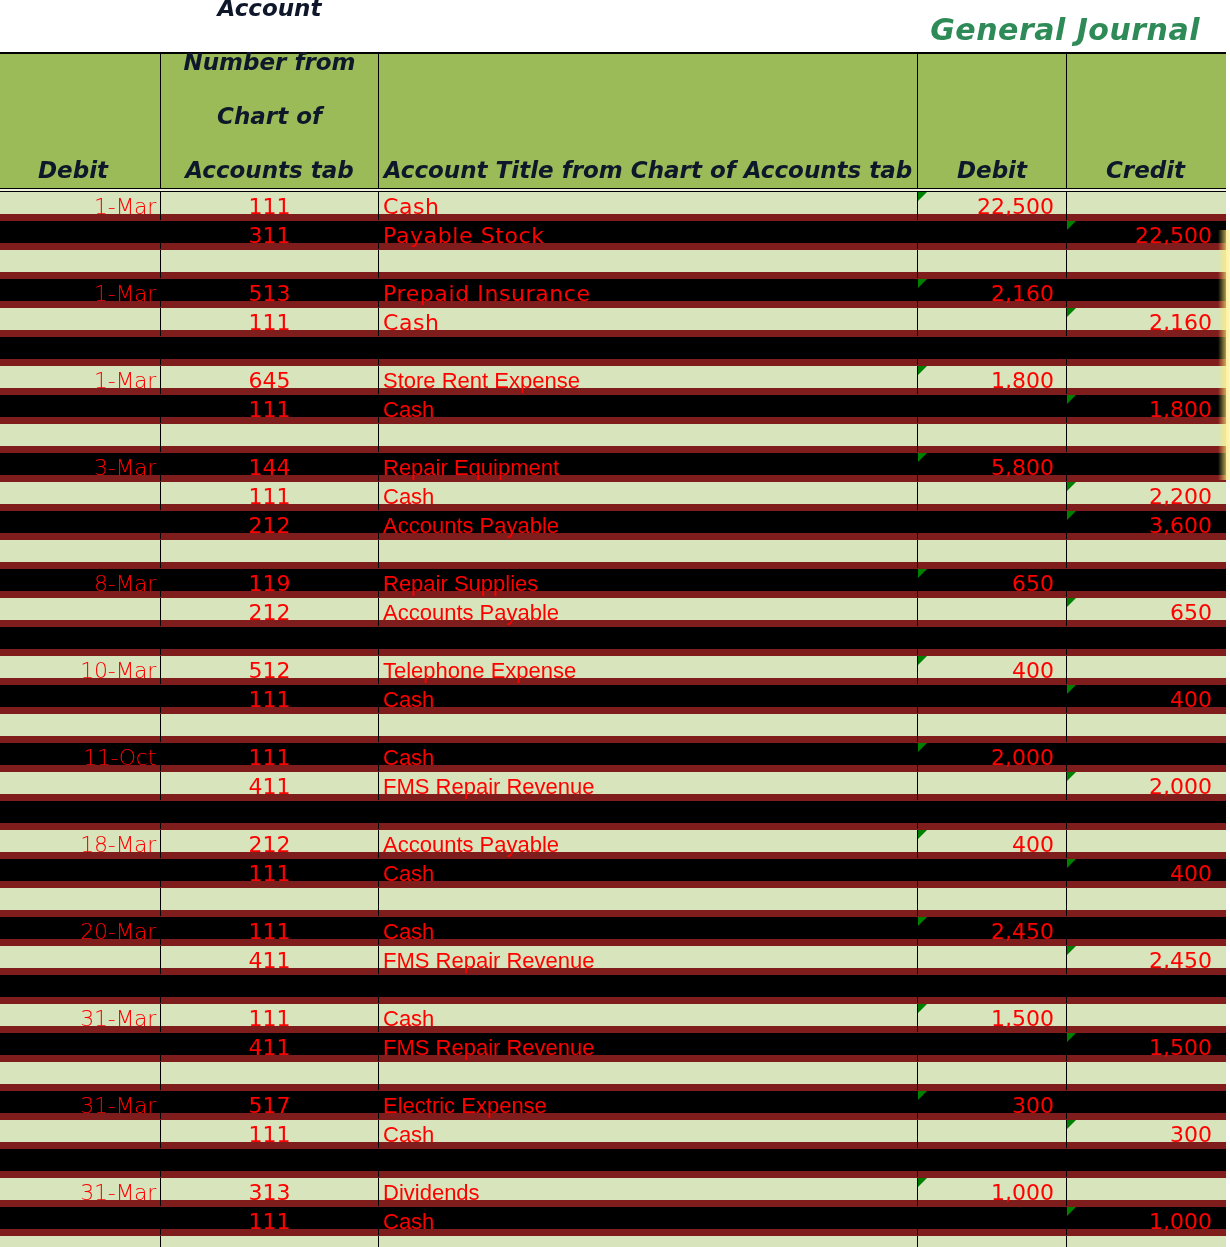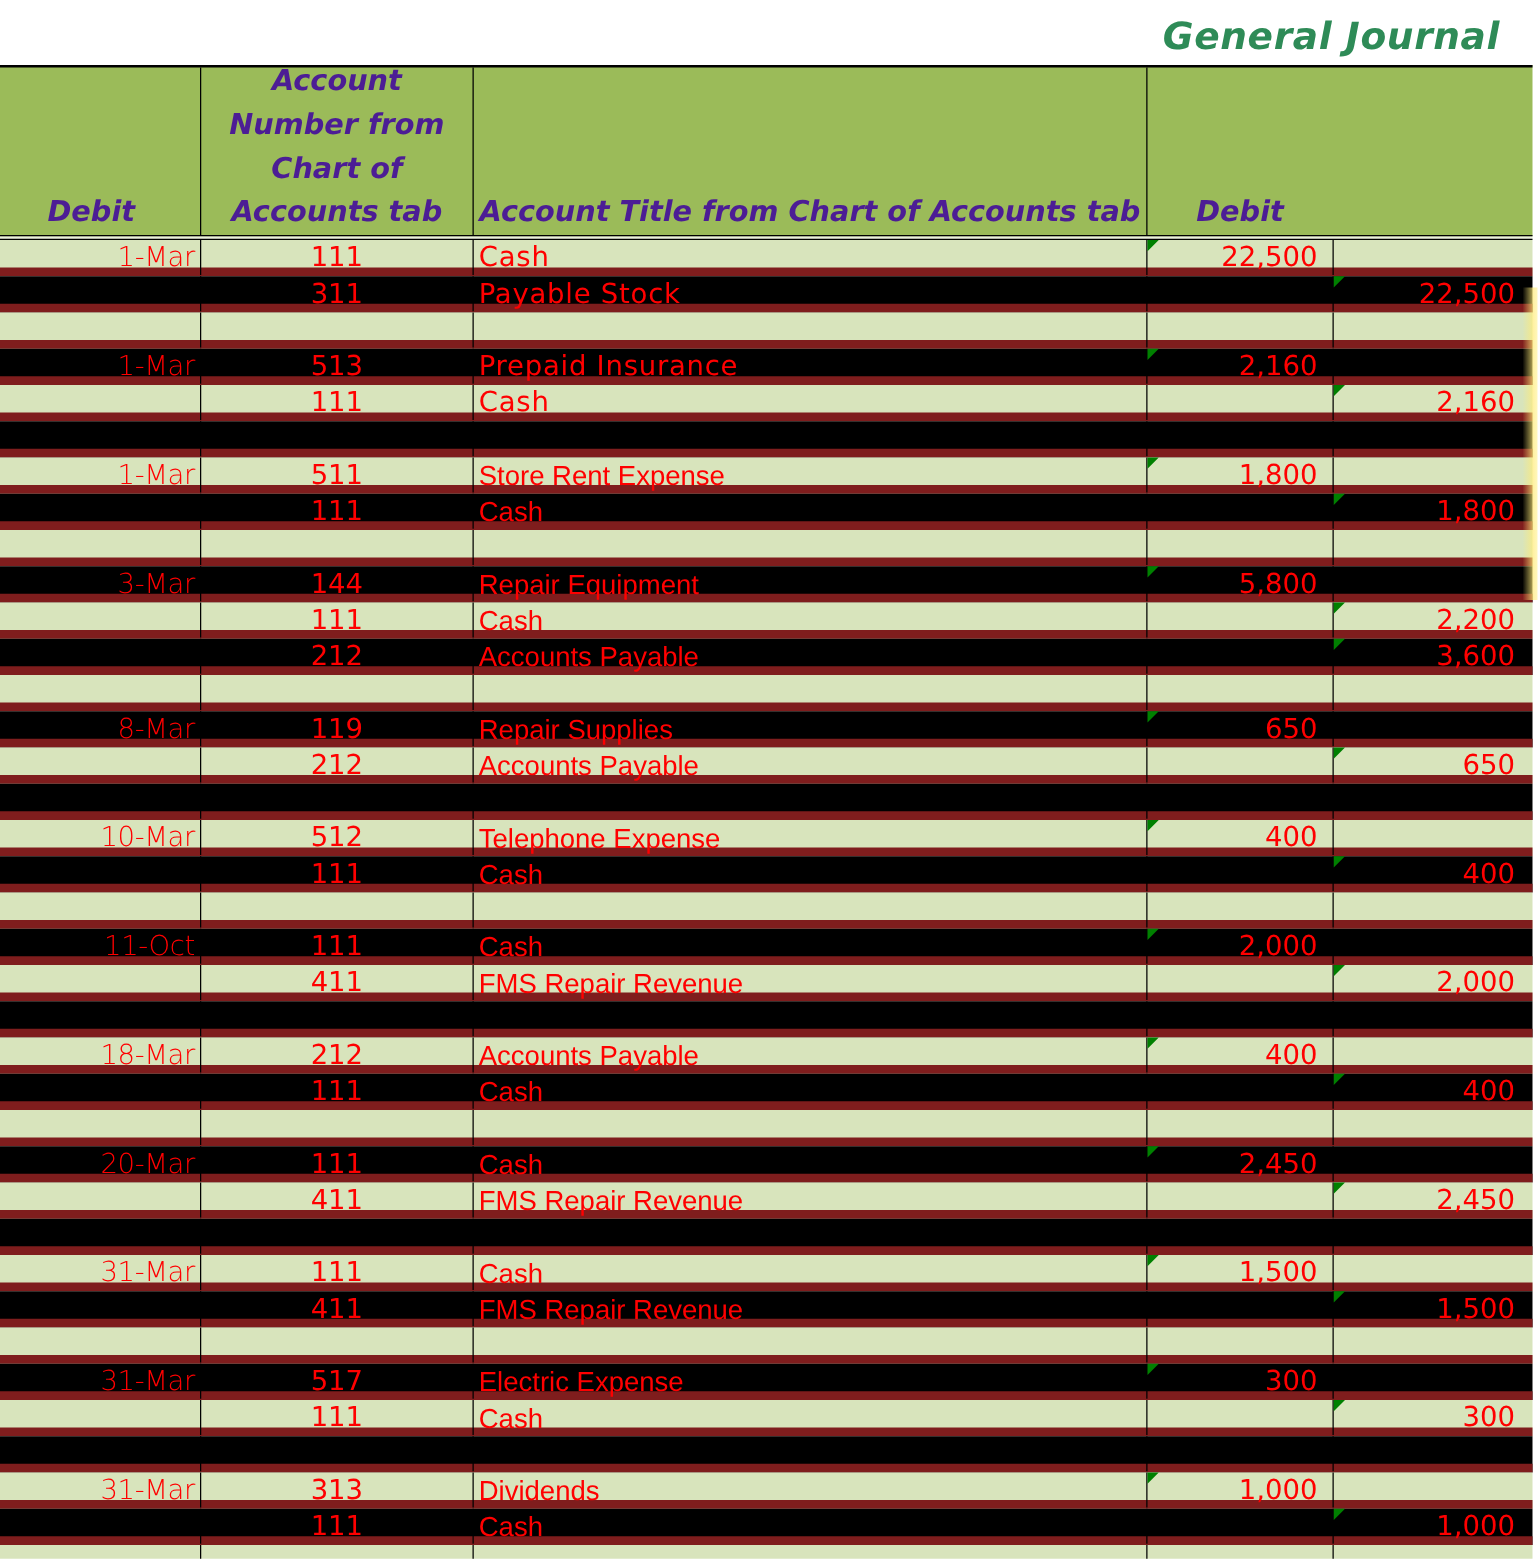--- a/index.html
+++ b/index.html
@@ -7,23 +7,23 @@
   .title {
     position:absolute; left:0; top:12px; width:1200px; text-align:right;
     font-family:"DejaVu Sans", sans-serif; font-style:italic; font-weight:bold;
     font-size:30px; color:#2e8b57; letter-spacing:0.5px;
   }
   .sheet { position:absolute; left:0; top:52px; width:1226px; }
   .hdr {
     position:relative; height:134px; background:#9bbb59;
     border-top:2px solid #000; border-bottom:1px solid #000;
   }
-  .hdr .col { position:absolute; top:0; height:134px; box-sizing:border-box; color:#4c1d95;
+  .hdr .col { position:absolute; top:0; height:134px; box-sizing:border-box; color:#0f172a;
     font-style:italic; font-weight:bold; font-size:23px; text-align:center;
-    display:flex; flex-direction:column; justify-content:flex-end; padding-bottom:0px; line-height:35px; }
+    display:flex; flex-direction:column; justify-content:flex-end; padding-bottom:0px; line-height:35px;gap:19px; }
   .hdr .col.bl { border-left:1px solid #000; }
   .dbl { height:2px; border-bottom:1px solid #000; background:#ebf1de; }
   .rows { position:relative; }
   .row { position:relative; height:29px; box-sizing:border-box; border-bottom:7px solid #7f1d1d; }
   .row.dark { background:#d8e4bc; }
   .row.light { background:#000000; }
   .cell { position:absolute; top:0; height:28px; box-sizing:border-box; color:#ff0000;
     font-size:22px; line-height:30px; white-space:nowrap; overflow:hidden; }
   .cell.bl { border-left:1px solid #000; }
   .c-date { left:0; width:160px; text-align:right; padding-right:4px; font-family:"DejaVu Sans", sans-serif; font-weight:200; letter-spacing:-0.3px; }
@@ -46,20 +46,21 @@
   <div class="hdr">
     <div class="col" style="left:0;width:160px;align-items:flex-start;padding-left:38px;">Debit</div>
     <div class="col bl" style="left:160px;width:218px;">
       <span>Account</span>
       <span>Number from</span>
       <span>Chart of</span>
       <span>Accounts tab</span>
     </div>
     <div class="col bl" style="left:378px;width:539px;">Account Title from Chart of Accounts tab</div>
     <div class="col bl" style="left:917px;width:149px;">Debit</div>
+    <div class="col bl" style="left:1066px;width:158px;">Credit</div>
   </div>
   <div class="dbl"></div>
   <div class="rows" id="rows">
       <div class="row dark">
     <div class="cell c-date">1-Mar</div>
     <div class="cell c-num bl">111</div>
     <div class="cell c-title bl gothic">Cash</div>
     <div class="cell c-debit bl">22,500</div>
     <div class="cell c-credit bl"></div>
   <span class="flag" style="left: 918px;"></span>
@@ -97,21 +98,21 @@
       </div>
       <div class="row light">
     <div class="cell c-date"></div>
     <div class="cell c-num bl"></div>
     <div class="cell c-title bl"></div>
     <div class="cell c-debit bl"></div>
     <div class="cell c-credit bl"></div>
   </div>
       <div class="row dark">
     <div class="cell c-date">1-Mar</div>
-    <div class="cell c-num bl">511</div>
+    <div class="cell c-num bl">645</div>
     <div class="cell c-title bl">Store Rent Expense</div>
     <div class="cell c-debit bl">1,800</div>
     <div class="cell c-credit bl"></div>
   <span class="flag" style="left: 918px;"></span>
       </div>
       <div class="row light">
     <div class="cell c-date"></div>
     <div class="cell c-num bl">111</div>
     <div class="cell c-title bl">Cash</div>
     <div class="cell c-debit bl"></div>

